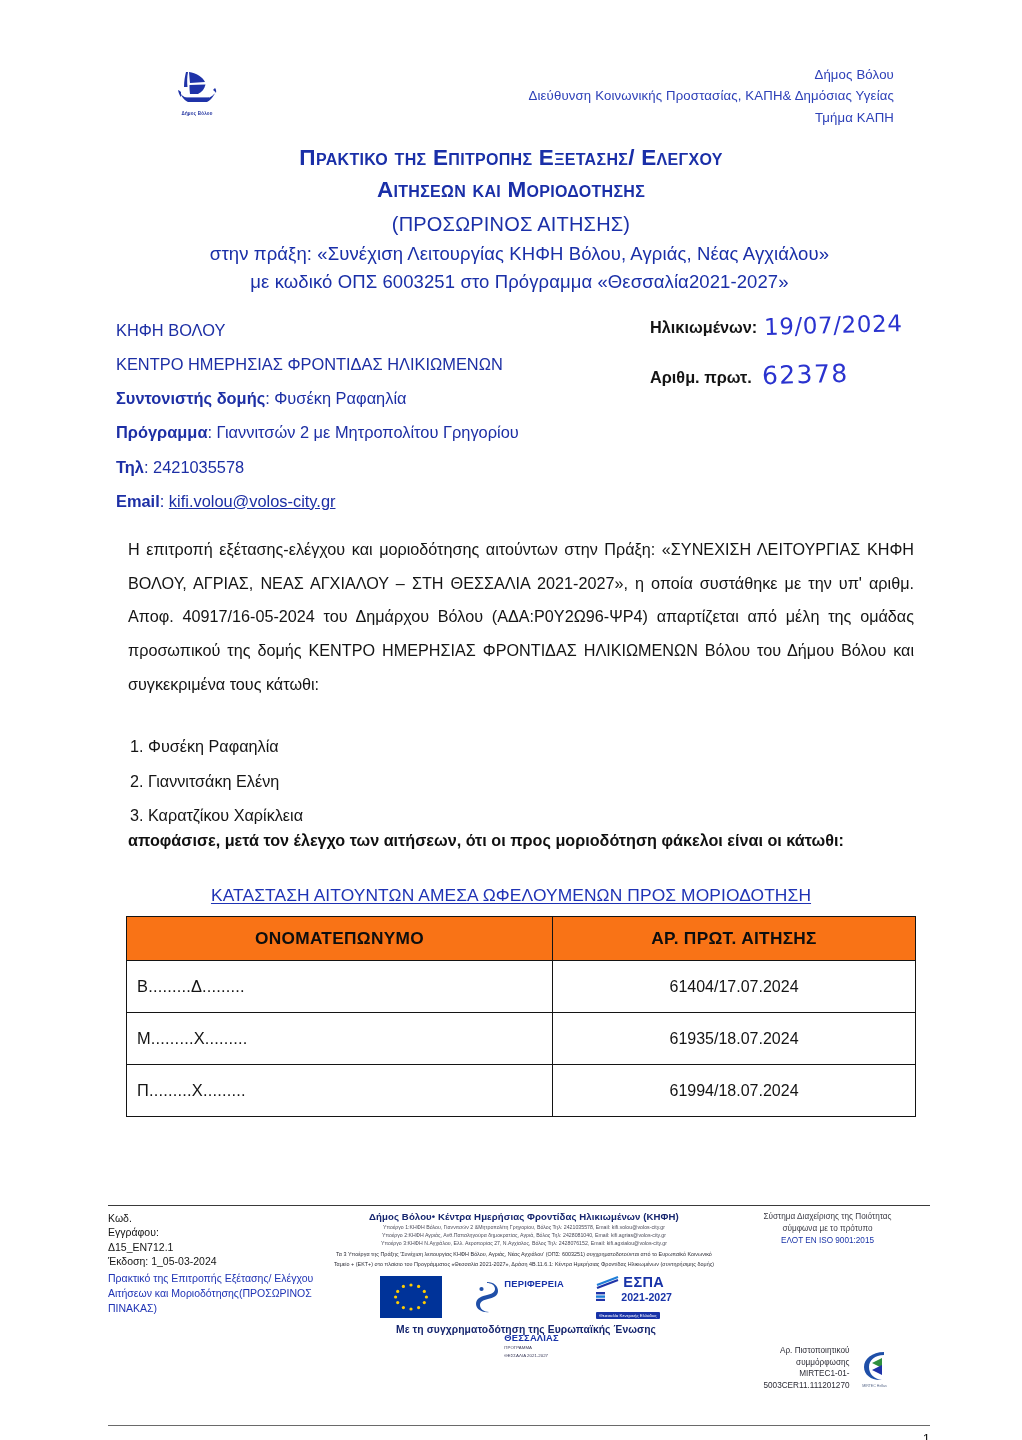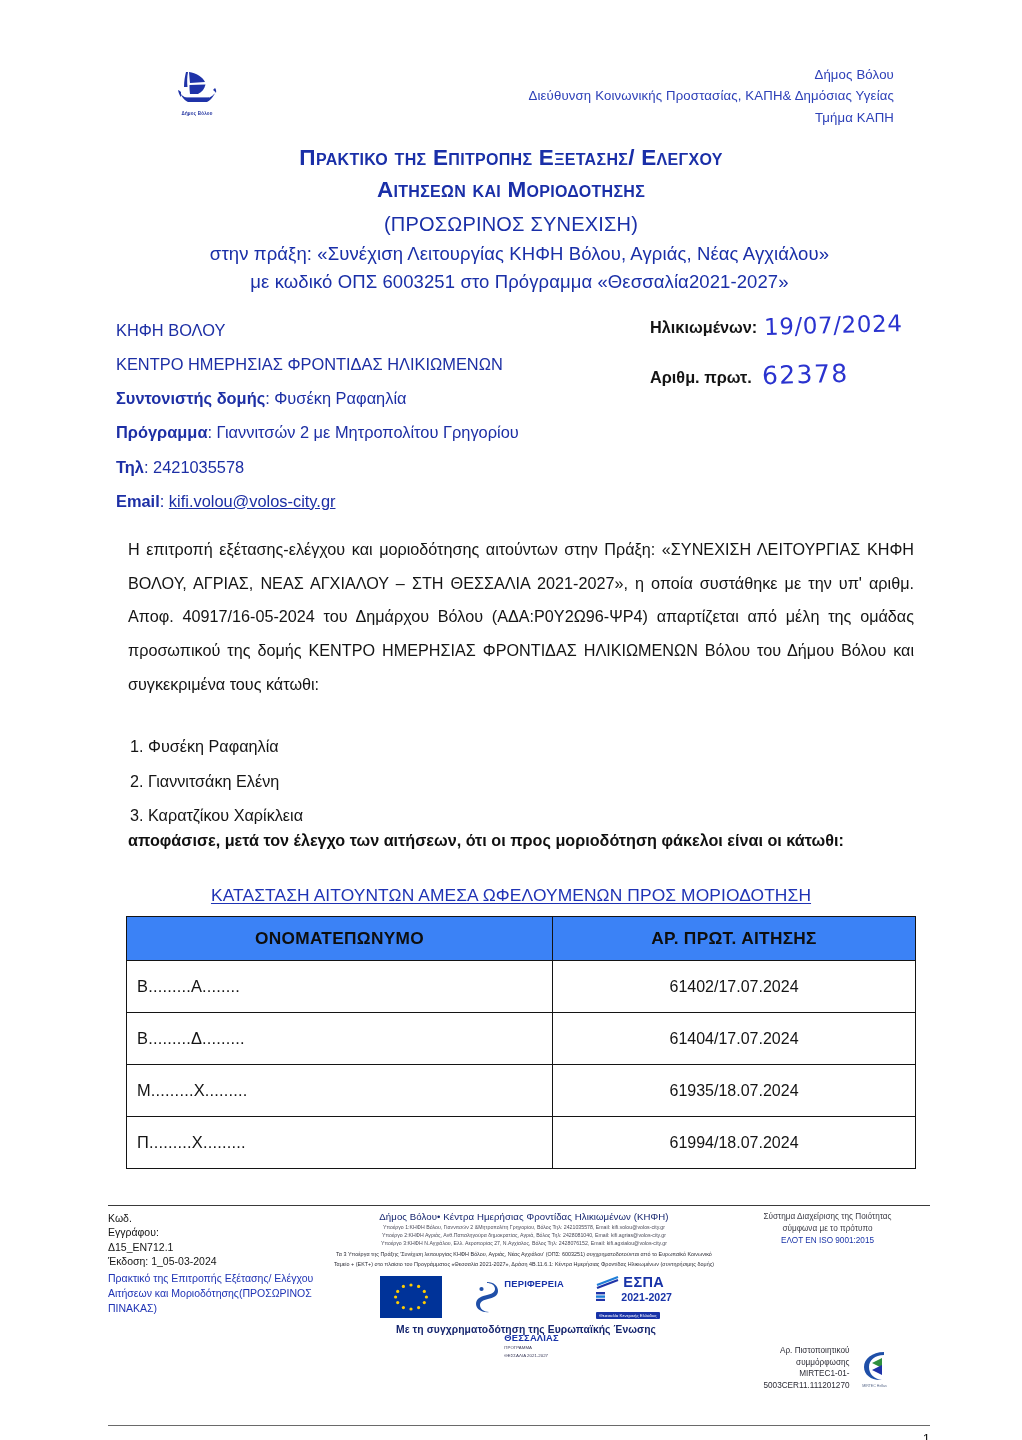--- a/index.html
+++ b/index.html
@@ -184,21 +184,21 @@
     width: 790px;
     border-collapse: collapse;
     table-layout: fixed;
   }
   .data-table th, .data-table td {
     border: 1px solid #141414;
     height: 52px;
     vertical-align: middle;
   }
   .data-table thead th {
-    background: #3b82f6;
+    background: #f97316;
     font-size: 17.3px;
     font-weight: bold;
     text-align: center;
     color: #0e0e0e;
     letter-spacing: .3px;
     height: 44px;
   }
   .data-table td.name {
     font-size: 16.4px;
     padding-left: 10px;
@@ -244,21 +244,21 @@
     line-height: 1.42;
     margin-top: 2px;
   }
   .fcol-mid {
     flex: 1;
     text-align: center;
     padding: 0 4px;
   }
   .fmid-title {
     font-size: 9.6px;
-    font-weight: normal;
+    font-weight: bold;
     color: #15256e;
     letter-spacing: .1px;
     margin-bottom: 2px;
   }
   .fmid-sub {
     font-size: 5.2px;
     line-height: 1.52;
     color: #4a4a58;
     letter-spacing: .02px;
   }
@@ -400,21 +400,21 @@
     <div class="header-right">
       <div>Δήμος Βόλου</div>
       <div>Διεύθυνση Κοινωνικής Προστασίας, ΚΑΠΗ&amp; Δημόσιας Υγείας</div>
       <div>Τμήμα ΚΑΠΗ</div>
     </div>
   </div>
 
   <div class="title-block">
     <div class="t-line1">Πρακτικο της Επιτροπης Εξετασης/ Ελεγχου</div>
     <div class="t-line2">Αιτησεων και Μοριοδοτησης</div>
-    <div class="t-line3">(ΠΡΟΣΩΡΙΝΟΣ ΣΥΝΕΧΙΣΗ)</div>
+    <div class="t-line3">(ΠΡΟΣΩΡΙΝΟΣ ΑΙΤΗΣΗΣ)</div>
     <div class="t-line4">στην πράξη: «Συνέχιση Λειτουργίας ΚΗΦΗ Βόλου, Αγριάς, Νέας Αγχιάλου»</div>
     <div class="t-line5">με κωδικό ΟΠΣ 6003251 στο Πρόγραμμα «Θεσσαλία2021-2027»</div>
   </div>
 
   <div class="info-block">
     <div><span class="val">ΚΗΦΗ ΒΟΛΟΥ</span></div>
     <div><span class="val">ΚΕΝΤΡΟ ΗΜΕΡΗΣΙΑΣ ΦΡΟΝΤΙΔΑΣ ΗΛΙΚΙΩΜΕΝΩΝ</span></div>
     <div>
       <span class="lbl">Συντονιστής δομής</span><span class="val">: Φυσέκη Ραφαηλία</span>
     </div>
@@ -461,24 +461,20 @@
         <col class="col-name">
         <col class="col-prot">
       </colgroup>
     <thead>
       <tr>
         <th>ΟΝΟΜΑΤΕΠΩΝΥΜΟ</th>
         <th>ΑΡ. ΠΡΩΤ. ΑΙΤΗΣΗΣ</th>
       </tr>
     </thead>
     <tbody>
-      <tr>
-        <td class="name">Β.........Α........</td>
-        <td class="prot">61402/17.07.2024</td>
-      </tr>
       <tr>
         <td class="name">Β.........Δ.........</td>
         <td class="prot">61404/17.07.2024</td>
       </tr>
       <tr>
         <td class="name">Μ.........Χ.........</td>
         <td class="prot">61935/18.07.2024</td>
       </tr>
       <tr>
         <td class="name">Π.........Χ.........</td>

